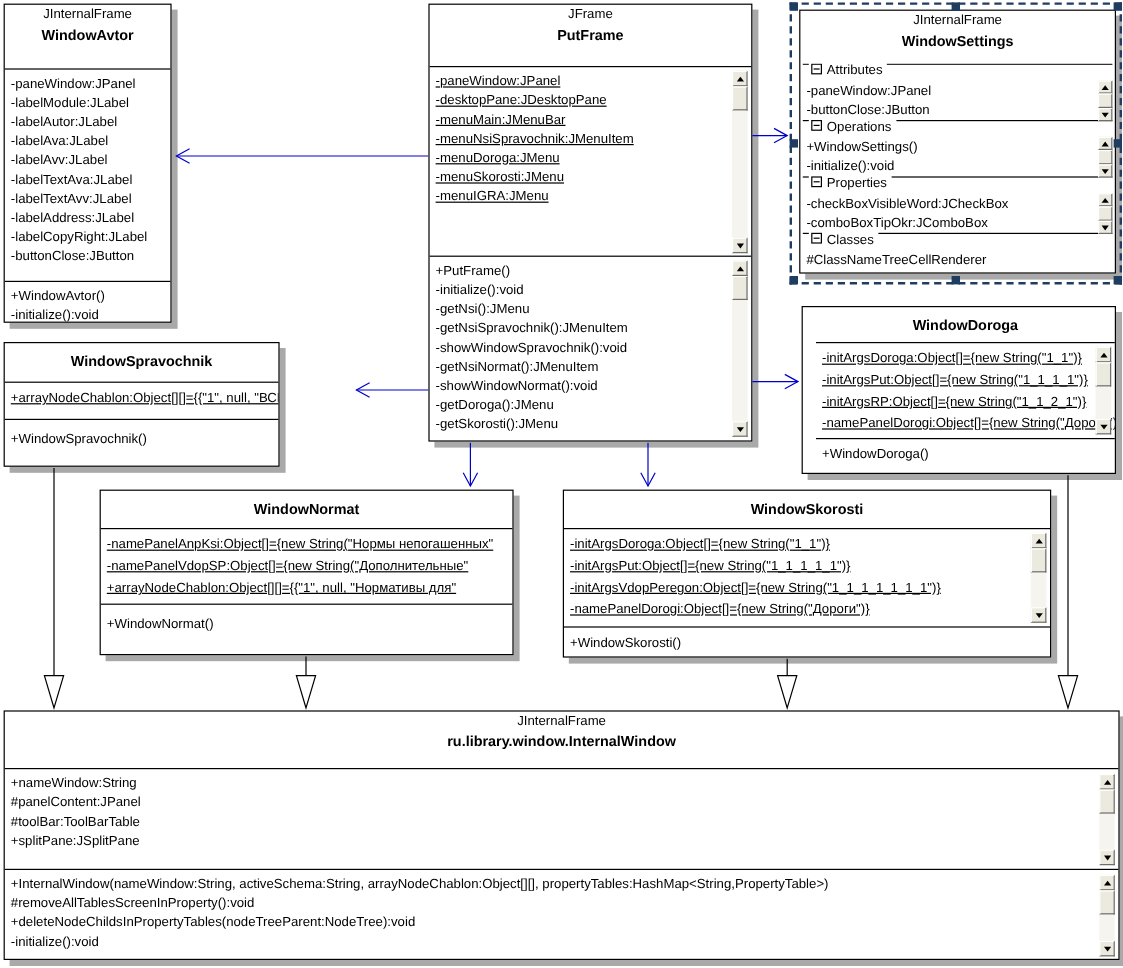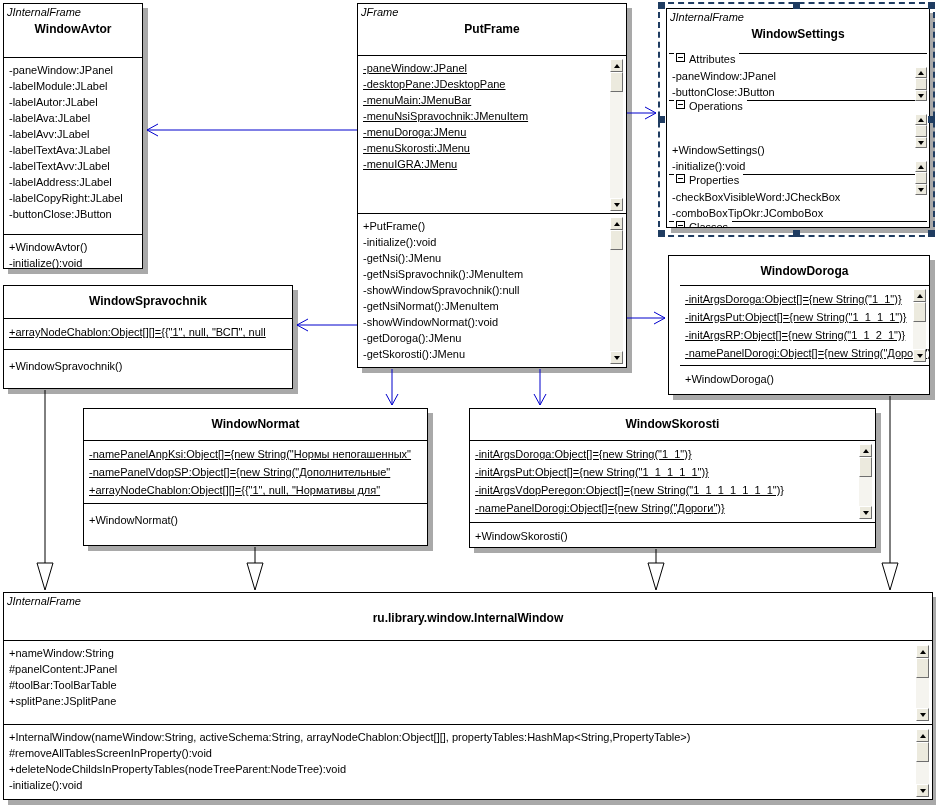--- a/index.html
+++ b/index.html
@@ -4,21 +4,21 @@
 <style>
   html,body{margin:0;padding:0;background:#fff;}
   #canvas{position:relative;width:936px;height:807px;overflow:hidden;background:#fff;
     font-family:"Liberation Sans",sans-serif;font-size:11px;color:#000;}
 
   
   .box{position:absolute;display:flex;flex-direction:column;background:#fff;border:1px solid #000;
     box-shadow:5px 5px 0 #a9a9a9;box-sizing:border-box;z-index:10;}
   .hdr{flex:none;border-bottom:1px solid #000;padding:1px 3px 0;box-sizing:border-box;overflow:hidden;}
   .hdr.nb{border-bottom:none;}
-  .stereo{text-align:left;height:14px;line-height:14px;font-style:italic;}
+  .stereo{text-align:center;height:14px;line-height:14px;}
   .title{text-align:center;font-weight:bold;font-size:12px;padding-top:3px;white-space:nowrap;}
   .title.solo{padding-top:7px;}
   .sec{position:relative;overflow:hidden;flex:none;box-sizing:border-box;}
   .sec.grow{flex:1 1 auto;}
   .sec.bb{border-bottom:1px solid #000;}
   .rows{padding:4px 0 0 5px;}
   .rows.pt7{padding-top:7px;}
   .row{height:16px;line-height:16px;white-space:nowrap;}
   .rows-lg .row{height:18px;line-height:18px;}
   .row.u{text-decoration:underline;}
@@ -114,21 +114,21 @@
             <span class="tri dn"></span>
           </div>
       </div>
     </div>
     <div class="sec grow">
       <div class="rows">
           <div class="row">+PutFrame()</div>
           <div class="row">-initialize():void</div>
           <div class="row">-getNsi():JMenu</div>
           <div class="row">-getNsiSpravochnik():JMenuItem</div>
-          <div class="row">-showWindowSpravochnik():null</div>
+          <div class="row">-showWindowSpravochnik():void</div>
           <div class="row">-getNsiNormat():JMenuItem</div>
           <div class="row">-showWindowNormat():void</div>
           <div class="row">-getDoroga():JMenu</div>
           <div class="row">-getSkorosti():JMenu</div>
         </div>
       <div class="sb" style="top:3px;height:147px;">
         <div class="btn up">
             <span class="tri up"></span>
           </div>
         <div class="thumb"></div>
@@ -154,21 +154,21 @@
       <div style="padding-left:5px;">
           <div class="row">-paneWindow:JPanel</div>
           <div class="row">-buttonClose:JButton</div>
         </div>
       <div class="sec-hdr">
         <span class="hline l"></span>
         <span class="mbox"></span>
         <span class="shlbl">Operations</span>
         <span class="hline r"></span>
       </div>
-      <div style="padding-left:5px;margin-top:27px;">
+      <div style="padding-left:5px;">
           <div class="row">+WindowSettings()</div>
           <div class="row">-initialize():void</div>
         </div>
       <div class="sec-hdr">
         <span class="hline l"></span>
         <span class="mbox"></span>
         <span class="shlbl">Properties</span>
         <span class="hline r"></span>
       </div>
       <div style="padding-left:5px;">
@@ -236,21 +236,21 @@
           </div>
       </div>
     </div>
     <div class="sec grow rows-lg">
       <div class="rows">
           <div class="row">+WindowDoroga()</div>
         </div>
     </div>
   </div>
 
-  <div class="box" style="left:3px;top:285px;width:290px;height:104px;">
+  <div class="box" style="left:3px;top:285px;width:230px;height:104px;">
     <div class="hdr" style="height:33px;">
       <div class="title solo">WindowSpravochnik</div>
     </div>
     <div class="sec bb rows-lg" style="height:31px;">
       <div class="rows">
           <div class="row u">+arrayNodeChablon:Object[][]={{"1", null, "ВСП", null</div>
         </div>
     </div>
     <div class="sec grow rows-lg">
       <div class="rows pt7">

